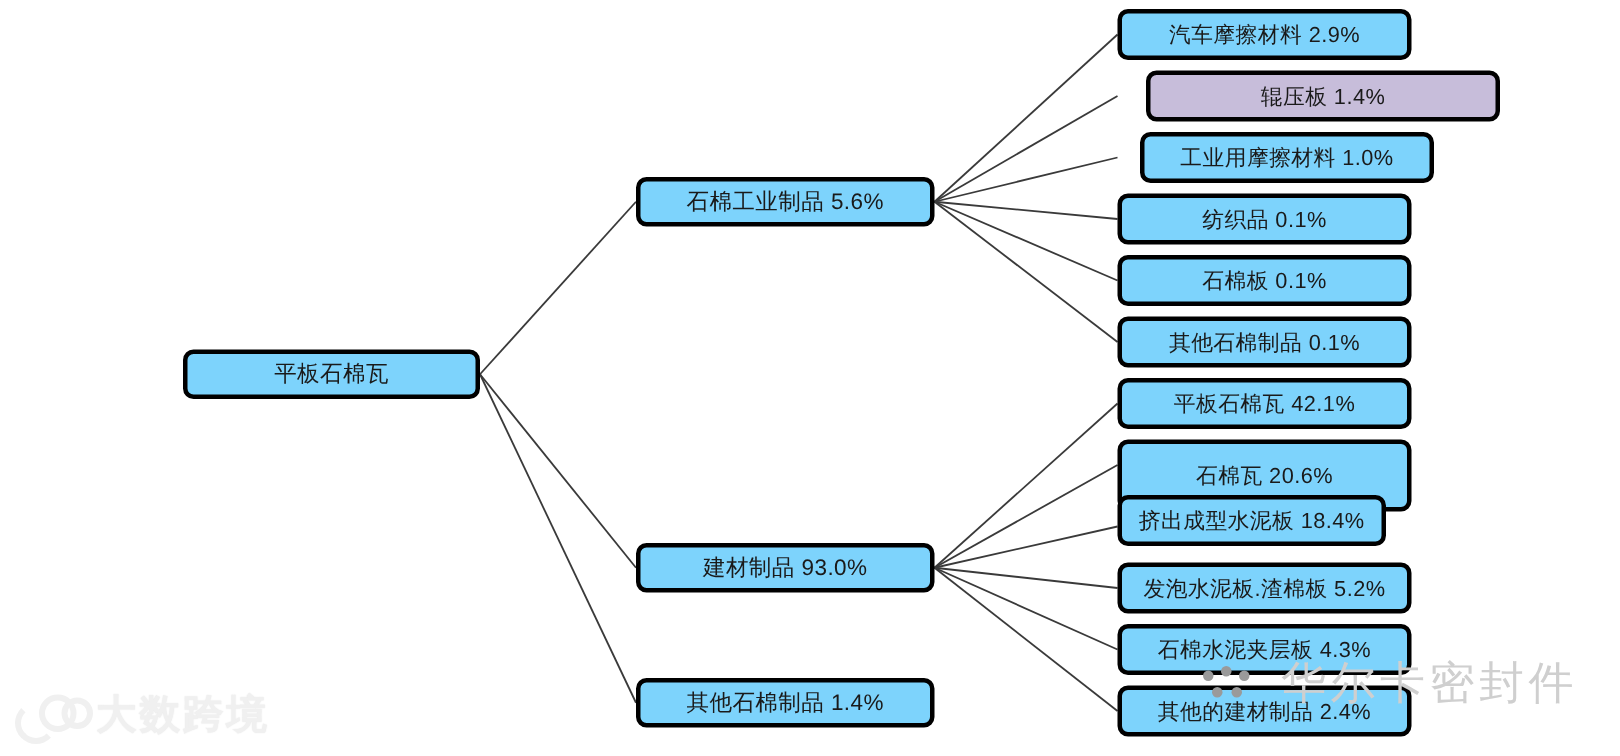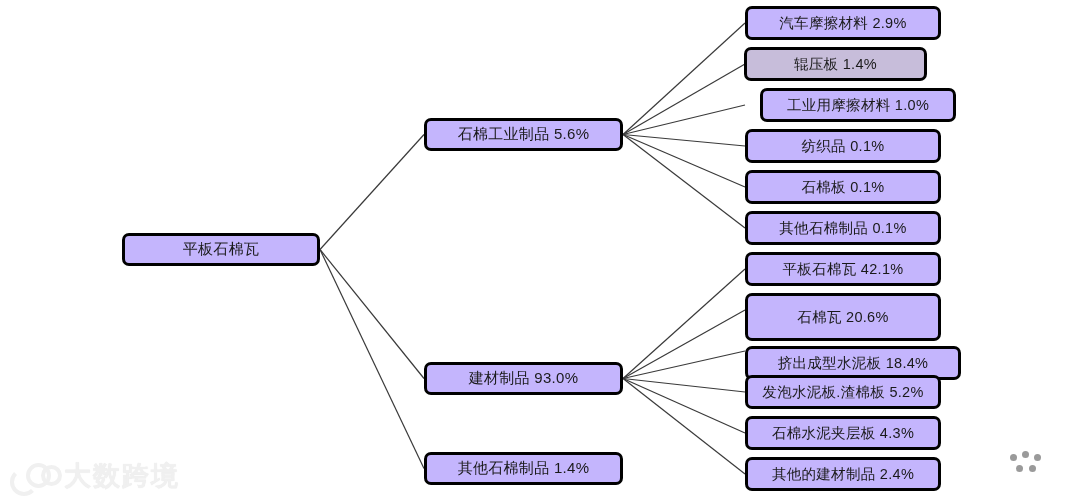--- a/index.html
+++ b/index.html
@@ -8,21 +8,21 @@
     font-family:"Liberation Sans","DejaVu Sans",sans-serif;
     overflow:hidden;position:relative;
   }
   #stage{position:absolute;left:0;top:0;width:1080px;height:504px;}
 
   
   #edges{position:absolute;left:0;top:0;width:1080px;height:504px;}
 
   .node{
     position:absolute;box-sizing:border-box;
-    background:#c4b5fd;
+    background:#7dd3fc;
     border:3px solid #000000;
     border-radius:7px;
     display:flex;align-items:center;justify-content:center;
     color:#1a1a1a;
     font-size:15px;
     letter-spacing:0.3px;
     white-space:nowrap;
     z-index:2;
   }
   .node.root{font-size:15px;}
@@ -88,21 +88,21 @@
   <div id="nodes">
       <div class="node root" style="left: 122px; top: 233px; width: 198px; height: 33px;">
         <span>平板石棉瓦</span>
       </div>
       <div class="node mid" style="left: 424px; top: 118px; width: 199px; height: 33px;">
         <span>石棉工业制品 5.6%</span>
       </div>
       <div class="node leaf" style="left: 745px; top: 6px; width: 196px; height: 34px;">
         <span>汽车摩擦材料 2.9%</span>
       </div>
-      <div class="node leaf highlight" style="left: 744px; top: 47px; width: 183px; height: 34px;">
+      <div class="node leaf highlight" style="left: 764px; top: 47px; width: 236px; height: 34px;">
         <span>辊压板 1.4%</span>
       </div>
       <div class="node leaf" style="left: 760px; top: 88px; width: 196px; height: 34px;">
         <span>工业用摩擦材料 1.0%</span>
       </div>
       <div class="node leaf" style="left: 745px; top: 129px; width: 196px; height: 34px;">
         <span>纺织品 0.1%</span>
       </div>
       <div class="node leaf" style="left: 745px; top: 170px; width: 196px; height: 34px;">
         <span>石棉板 0.1%</span>
@@ -112,21 +112,21 @@
       </div>
       <div class="node mid" style="left: 424px; top: 362px; width: 199px; height: 33px;">
         <span>建材制品 93.0%</span>
       </div>
       <div class="node leaf" style="left: 745px; top: 252px; width: 196px; height: 34px;">
         <span>平板石棉瓦 42.1%</span>
       </div>
       <div class="node leaf" style="left: 745px; top: 293px; width: 196px; height: 48px;">
         <span>石棉瓦 20.6%</span>
       </div>
-      <div class="node leaf" style="left: 745px; top: 346px; width: 216px; height: 34px;">
+      <div class="node leaf" style="left: 745px; top: 330px; width: 179px; height: 34px;">
         <span>挤出成型水泥板 18.4%</span>
       </div>
       <div class="node leaf" style="left: 745px; top: 375px; width: 196px; height: 34px;">
         <span>发泡水泥板.渣棉板 5.2%</span>
       </div>
       <div class="node leaf" style="left: 745px; top: 416px; width: 196px; height: 34px;">
         <span>石棉水泥夹层板 4.3%</span>
       </div>
       <div class="node leaf" style="left: 745px; top: 457px; width: 196px; height: 34px; justify-content: center;">
         <span>其他的建材制品 2.4%</span>
@@ -146,14 +146,15 @@
   </div>
 
   <div class="wm" id="wm-right">
     <span class="dots">
       <span class="d1"></span>
         <span class="d2"></span>
         <span class="d3"></span>
       <span class="d4"></span>
         <span class="d5"></span>
     </span>
+    <span>华尔卡密封件</span>
   </div>
 </div>
 
 </body></html>

